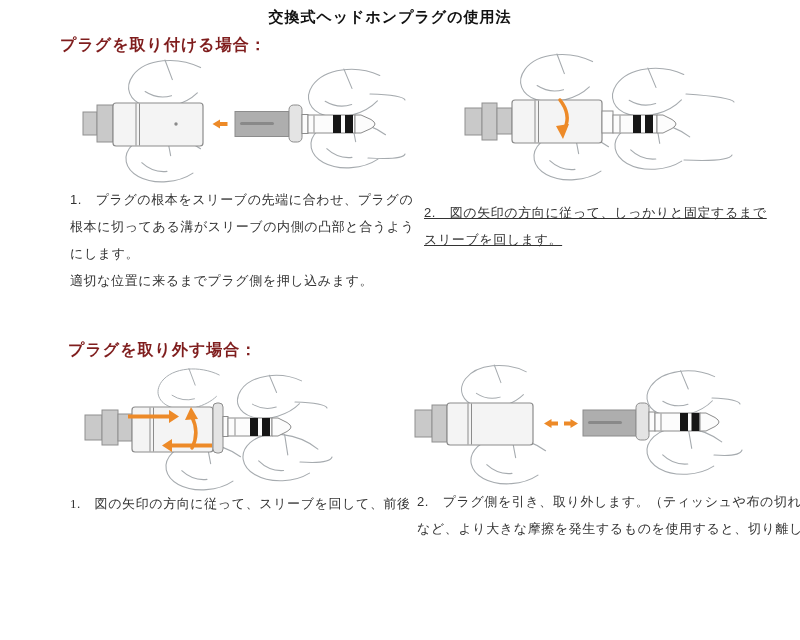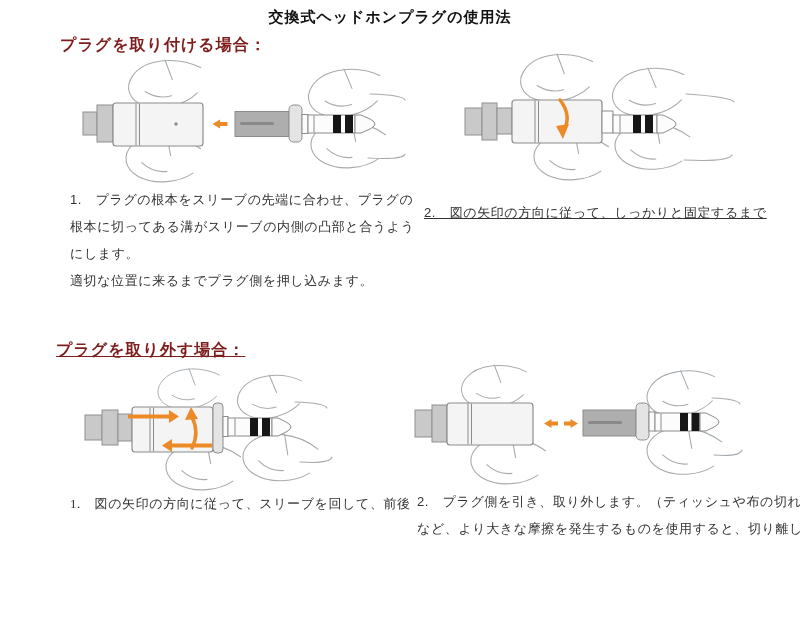--- a/index.html
+++ b/index.html
@@ -112,23 +112,24 @@
 
   <div class="para" style="left:70px; top:186px; width:360px;">
     <div class="ln">1.　プラグの根本をスリーブの先端に合わせ、プラグの</div>
     <div class="ln">根本に切ってある溝がスリーブの内側の凸部と合うよう</div>
     <div class="ln">にします。</div>
     <div class="ln">適切な位置に来るまでプラグ側を押し込みます。</div>
   </div>
 
   <div class="para" style="left:424px; top:199px; width:360px;text-decoration:underline;">
     <div class="ln">2.　図の矢印の方向に従って、しっかりと固定するまで</div>
-  </div>
-
-  <div class="sec-head" style="left:56px; top:340px;text-decoration:underline;">プラグを取り外す場合：</div>
+    <div class="ln">スリーブを回します。</div>
+  </div>
+
+  <div class="sec-head" style="left:68px; top:340px;">プラグを取り外す場合：</div>
 
   <svg class="fig" style="left:55px; top:373px;" width="310" height="118" viewBox="55 373 310 118">
     <g class="fl">
       <use href="#fgr" transform="translate(166,394) rotate(-4) scale(0.85)"></use>
       <use href="#fgr" transform="translate(175,468) rotate(6)"></use>
       <use href="#fgr" transform="translate(246,403) rotate(-6) scale(0.9)"></use>
       <use href="#fgr" transform="translate(252,458) rotate(8)"></use>
       <path d="M295,402 q30,1 32,6"></path>
       <path d="M300,462 q30,2 32,-5"></path>
     </g>

